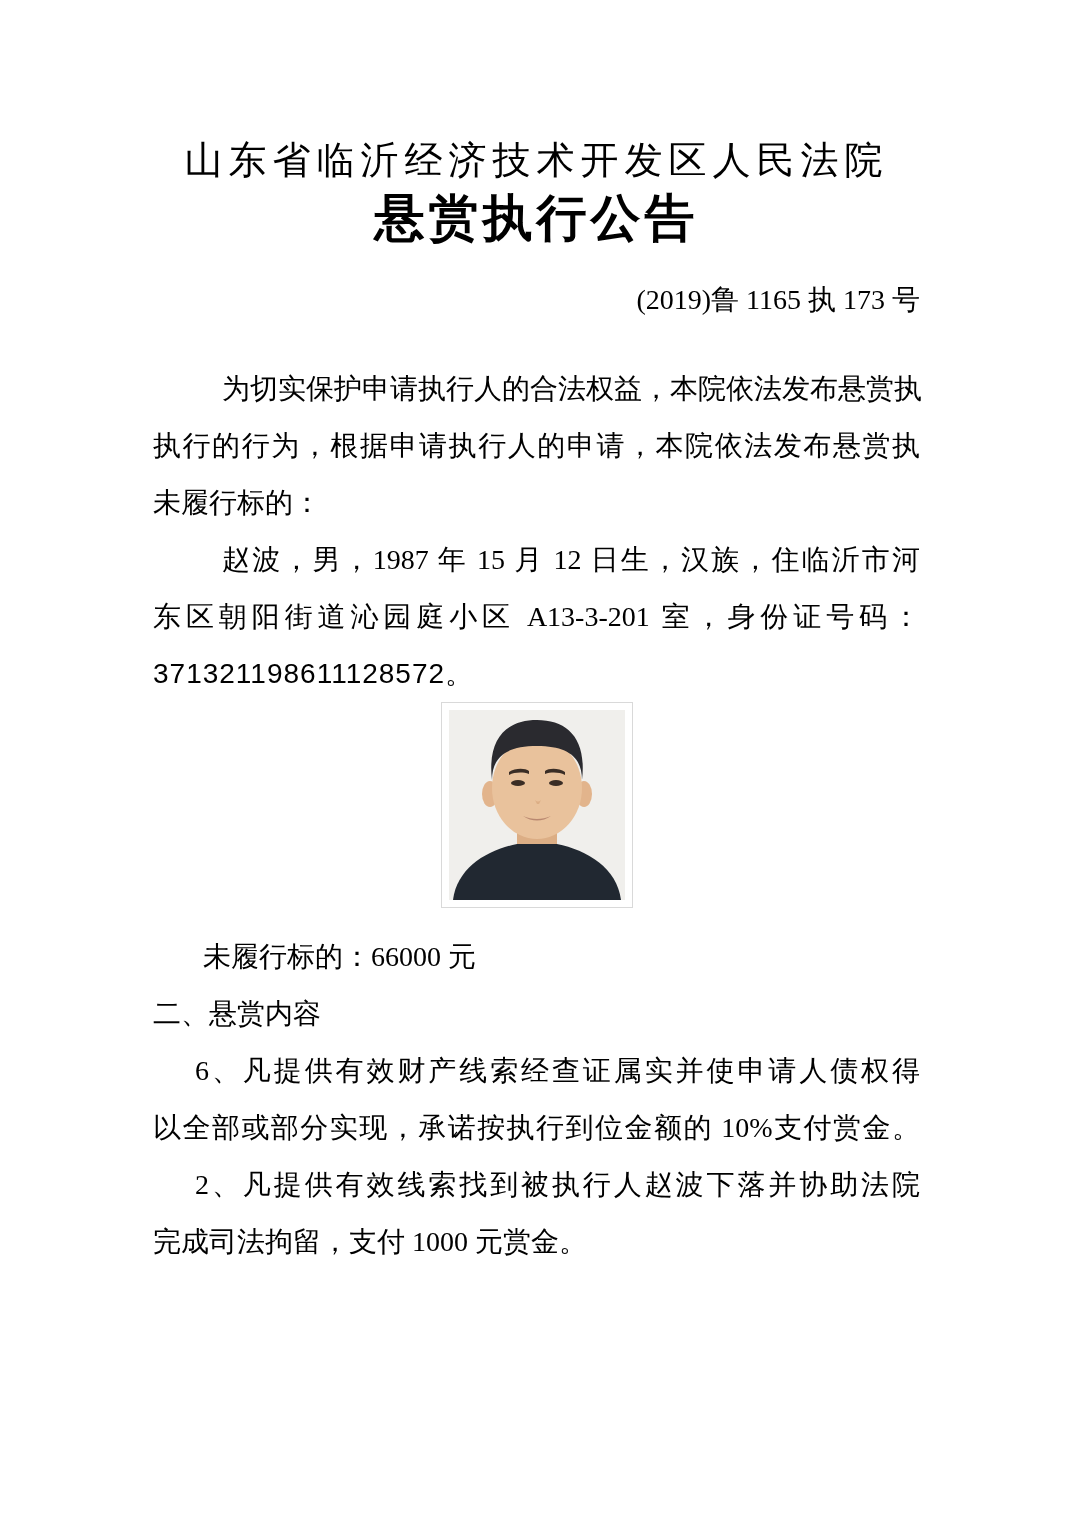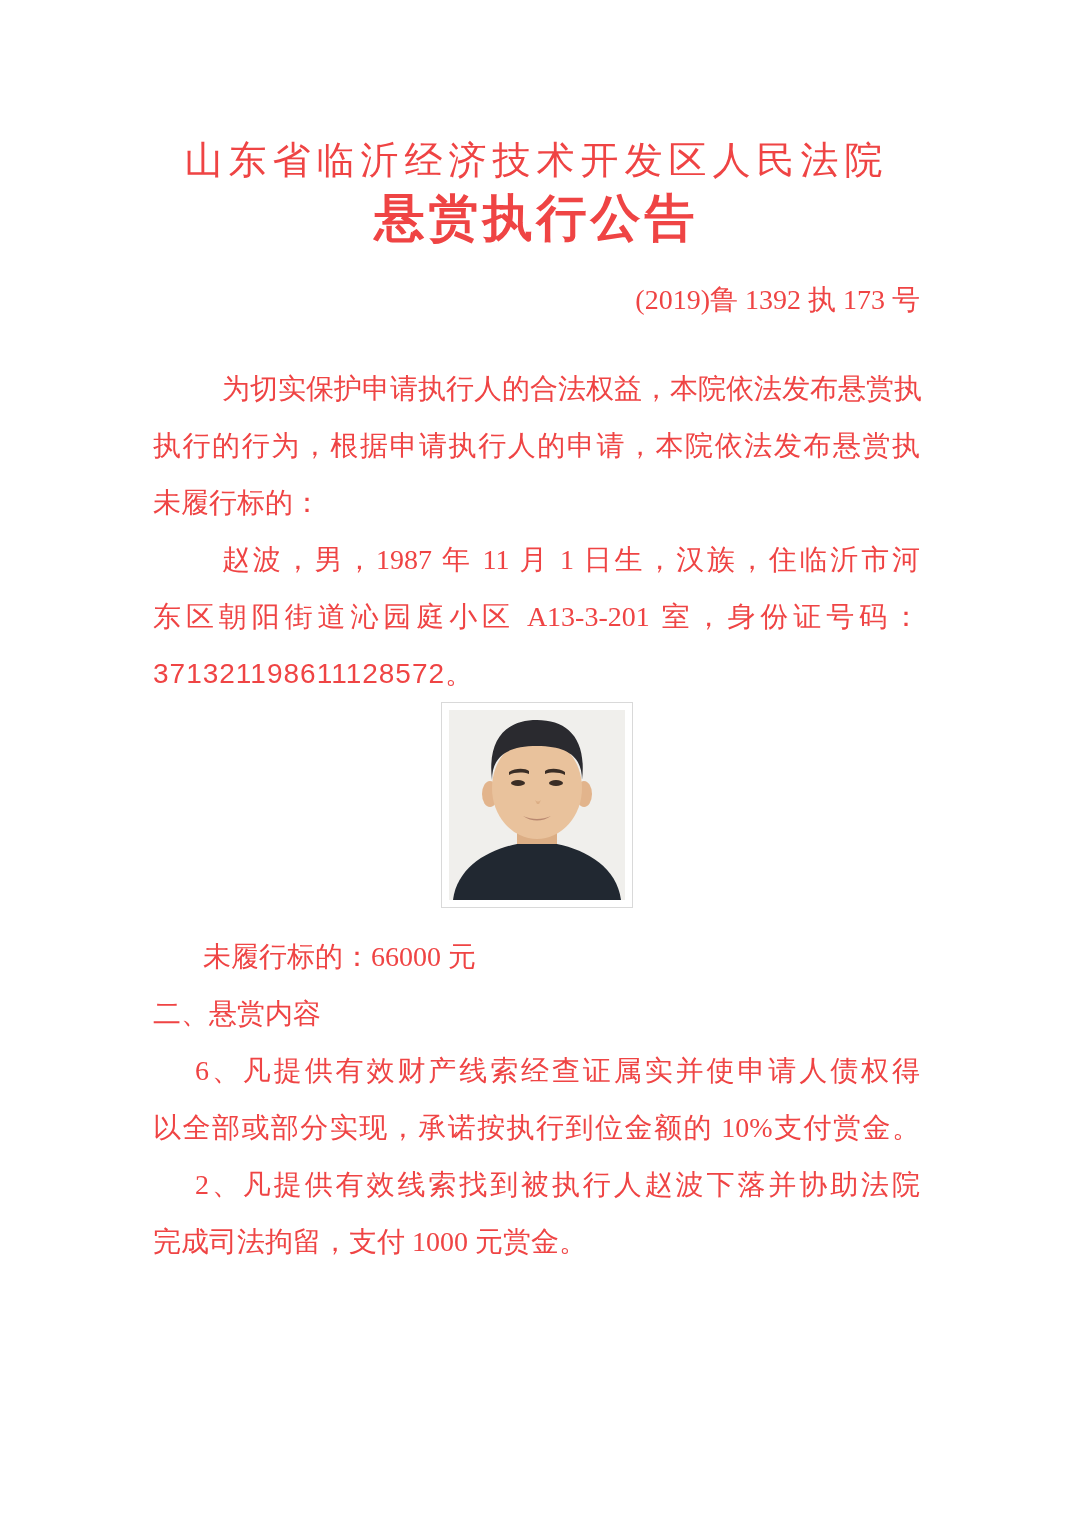--- a/index.html
+++ b/index.html
@@ -5,21 +5,21 @@
   html, body {
     margin: 0;
     padding: 0;
     background: #ffffff;
   }
   .page {
     position: relative;
     width: 1080px;
     height: 1527px;
     background: #ffffff;
-    color: #ef4444;
+    color: #000000;
     font-family: "Liberation Serif", "DejaVu Serif", serif;
     overflow: hidden;
   }
   .content {
     position: absolute;
     left: 153px;
     top: 0;
     width: 767px;
   }
   .title {
@@ -84,30 +84,30 @@
 </head>
 <body>
 
 <div class="page">
   <div class="content">
 
     <div class="title">山东省临沂经济技术开发区人民法院</div>
 
     <div class="subtitle">悬赏执行公告</div>
 
-    <div class="case-number">(2019)鲁 1392 执 173 号</div>
+    <div class="case-number">(2019)鲁 1165 执 173 号</div>
 
     <div class="doc-body">
 
       <div class="line j ind-2">为切实保护申请执行人的合法权益，本院依法发布悬赏执</div>
       <div class="line j">执行的行为，根据申请执行人的申请，本院依法发布悬赏执</div>
       <div class="line">未履行标的：</div>
 
 
-      <div class="line j ind-2">赵波，男，1987 年 11 月 1 日生，汉族，住临沂市河</div>
+      <div class="line j ind-2">赵波，男，1987 年 15 月 12 日生，汉族，住临沂市河</div>
       <div class="line j">东区朝阳街道沁园庭小区 A13-3-201 室，身份证号码：</div>
       <div class="line digits">371321198611128572。</div>
 
       <div class="photo-wrap">
         <div class="photo-frame">
           <svg width="176" height="190" viewBox="0 0 176 190">
             <rect x="0" y="0" width="176" height="190" fill="#f0efec"></rect>
 
             <rect x="68" y="108" width="40" height="42" rx="10" fill="#dcae85"></rect>
 

